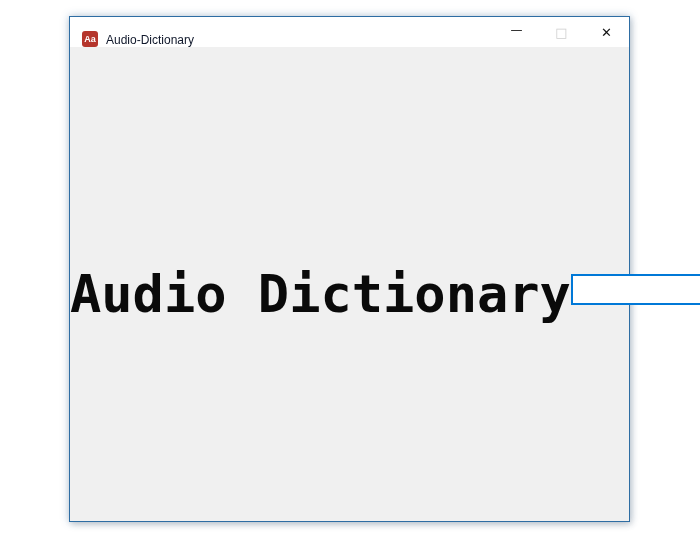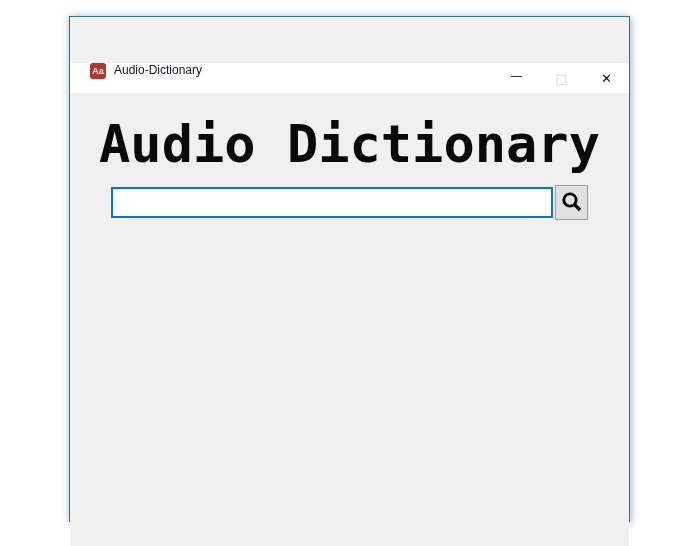--- a/index.html
+++ b/index.html
@@ -14,23 +14,22 @@
     left: 69px; top: 16px;
     width: 561px; height: 506px;
     border: 1px solid #2e6da3;
     background: #f0f0f0;
     box-shadow: 0 0 8px rgba(40, 90, 140, 0.35), 2px 3px 6px rgba(0,0,0,0.12);
   }
   .titlebar {
     height: 30px;
     background: #ffffff;
     display: flex;
-    align-items: flex-start;
-    padding-left: 20px;
-    margin-top: 46px;
+    align-items: flex-end;
+    padding-left: 12px;
   }
   .app-icon {
     width: 16px; height: 16px;
     background: #b5352c;
     border-radius: 3px;
     color: #ffffff;
     font-size: 9px;
     font-weight: bold;
     display: flex;
     align-items: center;
@@ -59,21 +58,21 @@
     font-family: "DejaVu Sans", sans-serif;
     cursor: default;
   }
   .ctrl-btn.min { font-size: 12px; color: #111111; padding-bottom: 4px; }
   .ctrl-btn.max { font-size: 13px; color: #cfcfcf; }
   .ctrl-btn.close { font-size: 13px; color: #111111; }
   .content {
     height: 474px;
     background: #f0f0f0;
     display: flex;
-    flex-direction: column;
+    flex-direction: row;
     align-items: center;
   }
   .heading {
     margin-top: 22px;
     font-family: "DejaVu Sans Mono", monospace;
     font-weight: bold;
     font-size: 52px;
     line-height: 1.15;
     color: #0a0a0a;
     white-space: nowrap;

